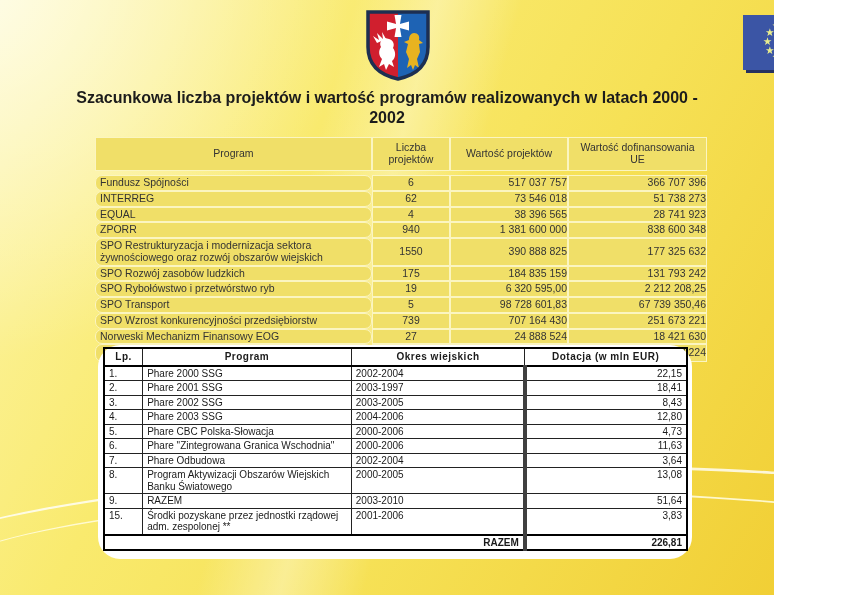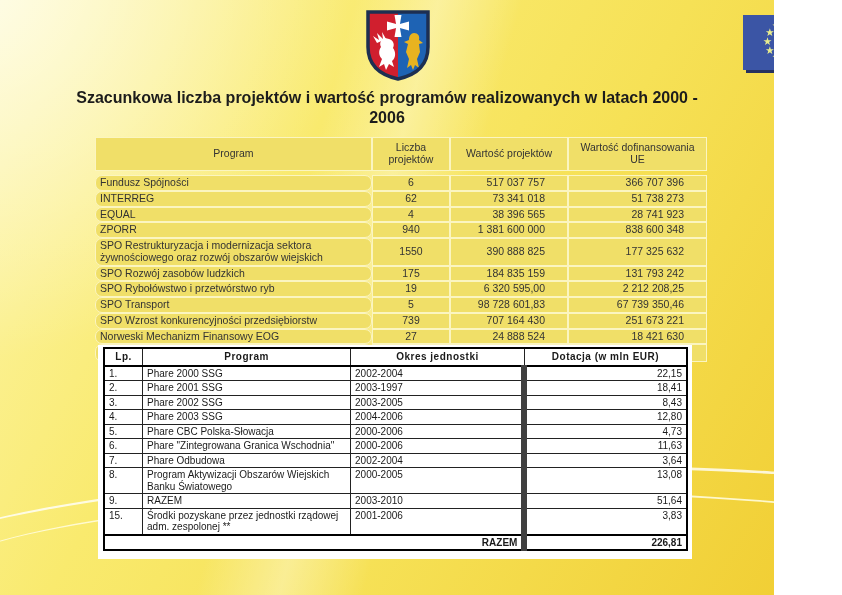--- a/index.html
+++ b/index.html
@@ -23,35 +23,35 @@
     font-size:16px; font-weight:bold; color:#1c1c1c; line-height:1.25;}
   .title div{display:block;}
 
   
   .ptable{position:absolute; left:95px; top:137px; width:612px; border-collapse:separate; border-spacing:0;
     font-size:10.5px; line-height:1.12; color:#333;}
   .ptable th,.ptable td{background:#f0df68; border:1px solid #fbf5c0; padding:1px 4px; font-weight:normal;}
   .ptable th{height:30px; text-align:center; vertical-align:middle;}
   .ptable td.prog{text-align:left;border-radius:7px;}
   .ptable td.cnum{text-align:center;}
-  .ptable td.rnum{text-align:right; padding-right:22px;}
+  .ptable td.rnum{text-align:right; padding-right:0;}
   .ptable tr.gap td{background:transparent; border:none; height:4px; padding:0;}
   .ptable tr.total td{padding-top:2px; padding-bottom:2px;}
   .ptable tr.total td.prog{text-align:center;}
 
   
-  .shot{position:absolute; left:98px; top:345px; width:594px; background:#ffffff; padding:2px 17px 8px 5px; box-sizing:border-box;}
+  .shot{position:absolute; left:98px; top:345px; width:594px; background:#ffffff; padding:2px 17px 8px 5px; box-sizing:border-box;border-radius:22px;}
   .wtable{border-collapse:collapse; width:585px; font-size:10px; color:#1a1a1a; line-height:1.15;
     border:2px solid #000;}
   .wtable th,.wtable td{border:1px solid #222; padding:1px 4px; vertical-align:top;}
   .wtable th{font-weight:bold; letter-spacing:.5px; border-bottom:2px solid #000; text-align:center; padding:2px 4px;}
   .wtable td.lp{width:30px; text-align:left;}
   .wtable td.wprog{width:209px; text-align:left;}
   .wtable td.okres{width:171px; text-align:left;}
-  .wtable td.dot{width:159px; text-align:right; border-left:6px solid #404040;}
+  .wtable td.dot{width:159px; text-align:right; border-left:4px solid #404040;}
   .wtable tr.total td{border-top:2px solid #000; font-weight:bold;}
   .wtable tr.total td.merge{text-align:right; border-left:2px solid #000; border-right:none;}
 </style>
 </head>
 <body>
 
 <div class="slide">
 
   <div class="swoosh swoosh1"></div>
   <div class="swoosh swoosh2"></div>
@@ -92,21 +92,21 @@
       <use href="#star" x="29.5" y="39.5" width="10" height="10"></use>
       <use href="#star" x="22.5" y="32.5" width="10" height="10"></use>
       <use href="#star" x="20" y="23" width="10" height="10"></use>
       <use href="#star" x="22.5" y="13.5" width="10" height="10"></use>
       <use href="#star" x="29.5" y="6.5" width="10" height="10"></use>
     </svg>
   </div>
 
   <div class="title">
     <div>Szacunkowa liczba projektów i wartość programów realizowanych w latach 2000 -</div>
-    <div>2006</div>
+    <div>2002</div>
   </div>
 
   <table class="ptable">
     <colgroup>
         <col style="width:277px">
         <col style="width:78px">
         <col style="width:118px">
         <col style="width:139px">
       </colgroup>
     <thead>
@@ -125,21 +125,21 @@
         <tr>
           <td class="prog">Fundusz Spójności</td>
           <td class="cnum">6</td>
           <td class="rnum">517 037 757</td>
           <td class="rnum">366 707 396</td>
         </tr>
 
         <tr>
           <td class="prog">INTERREG</td>
           <td class="cnum">62</td>
-          <td class="rnum">73 341 018</td>
+          <td class="rnum">73 546 018</td>
           <td class="rnum">51 738 273</td>
         </tr>
 
         <tr>
           <td class="prog">EQUAL</td>
           <td class="cnum">4</td>
           <td class="rnum">38 396 565</td>
           <td class="rnum">28 741 923</td>
         </tr>
 
@@ -200,21 +200,21 @@
       </tr>
     </tbody>
   </table>
 
   <div class="shot">
     <table class="wtable">
       <thead>
         <tr>
           <th>Lp.</th>
           <th>Program</th>
-          <th>Okres jednostki</th>
+          <th>Okres wiejskich</th>
           <th>Dotacja (w mln EUR)</th>
         </tr>
       </thead>
       <tbody>
 
           <tr>
             <td class="lp">1.</td>
             <td class="wprog">Phare 2000 SSG</td>
             <td class="okres">2002-2004</td>
             <td class="dot">22,15</td>

